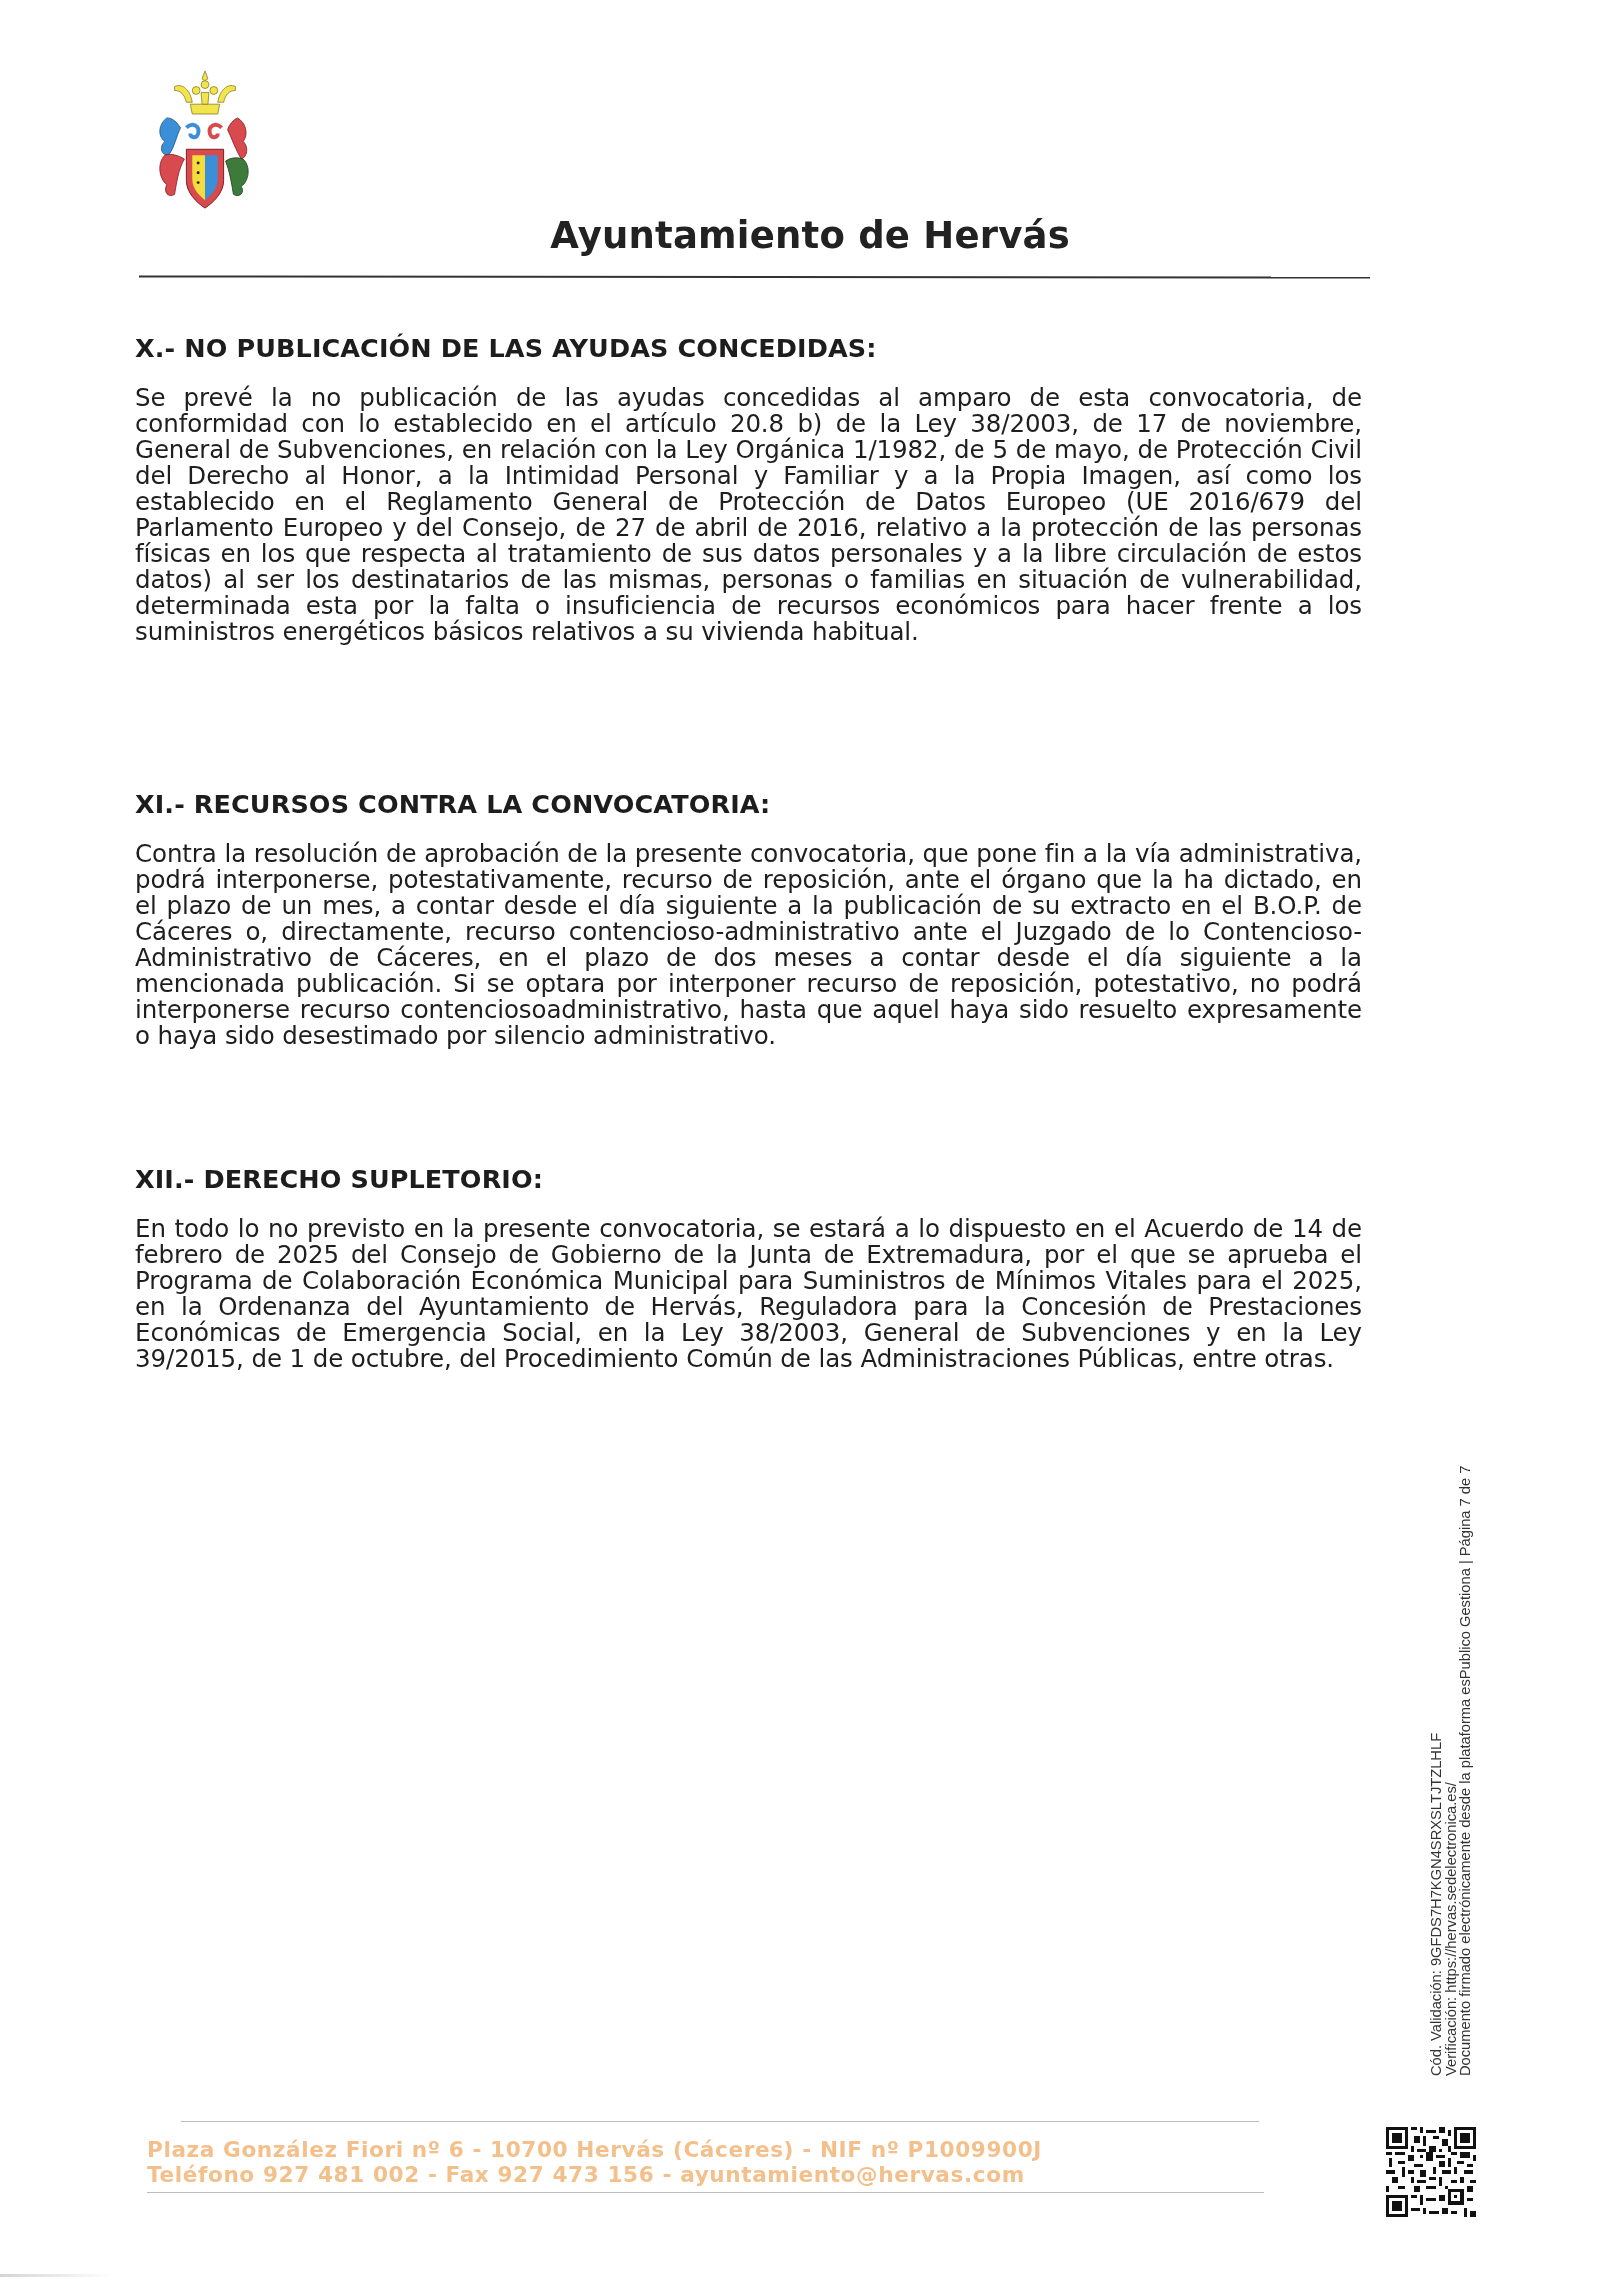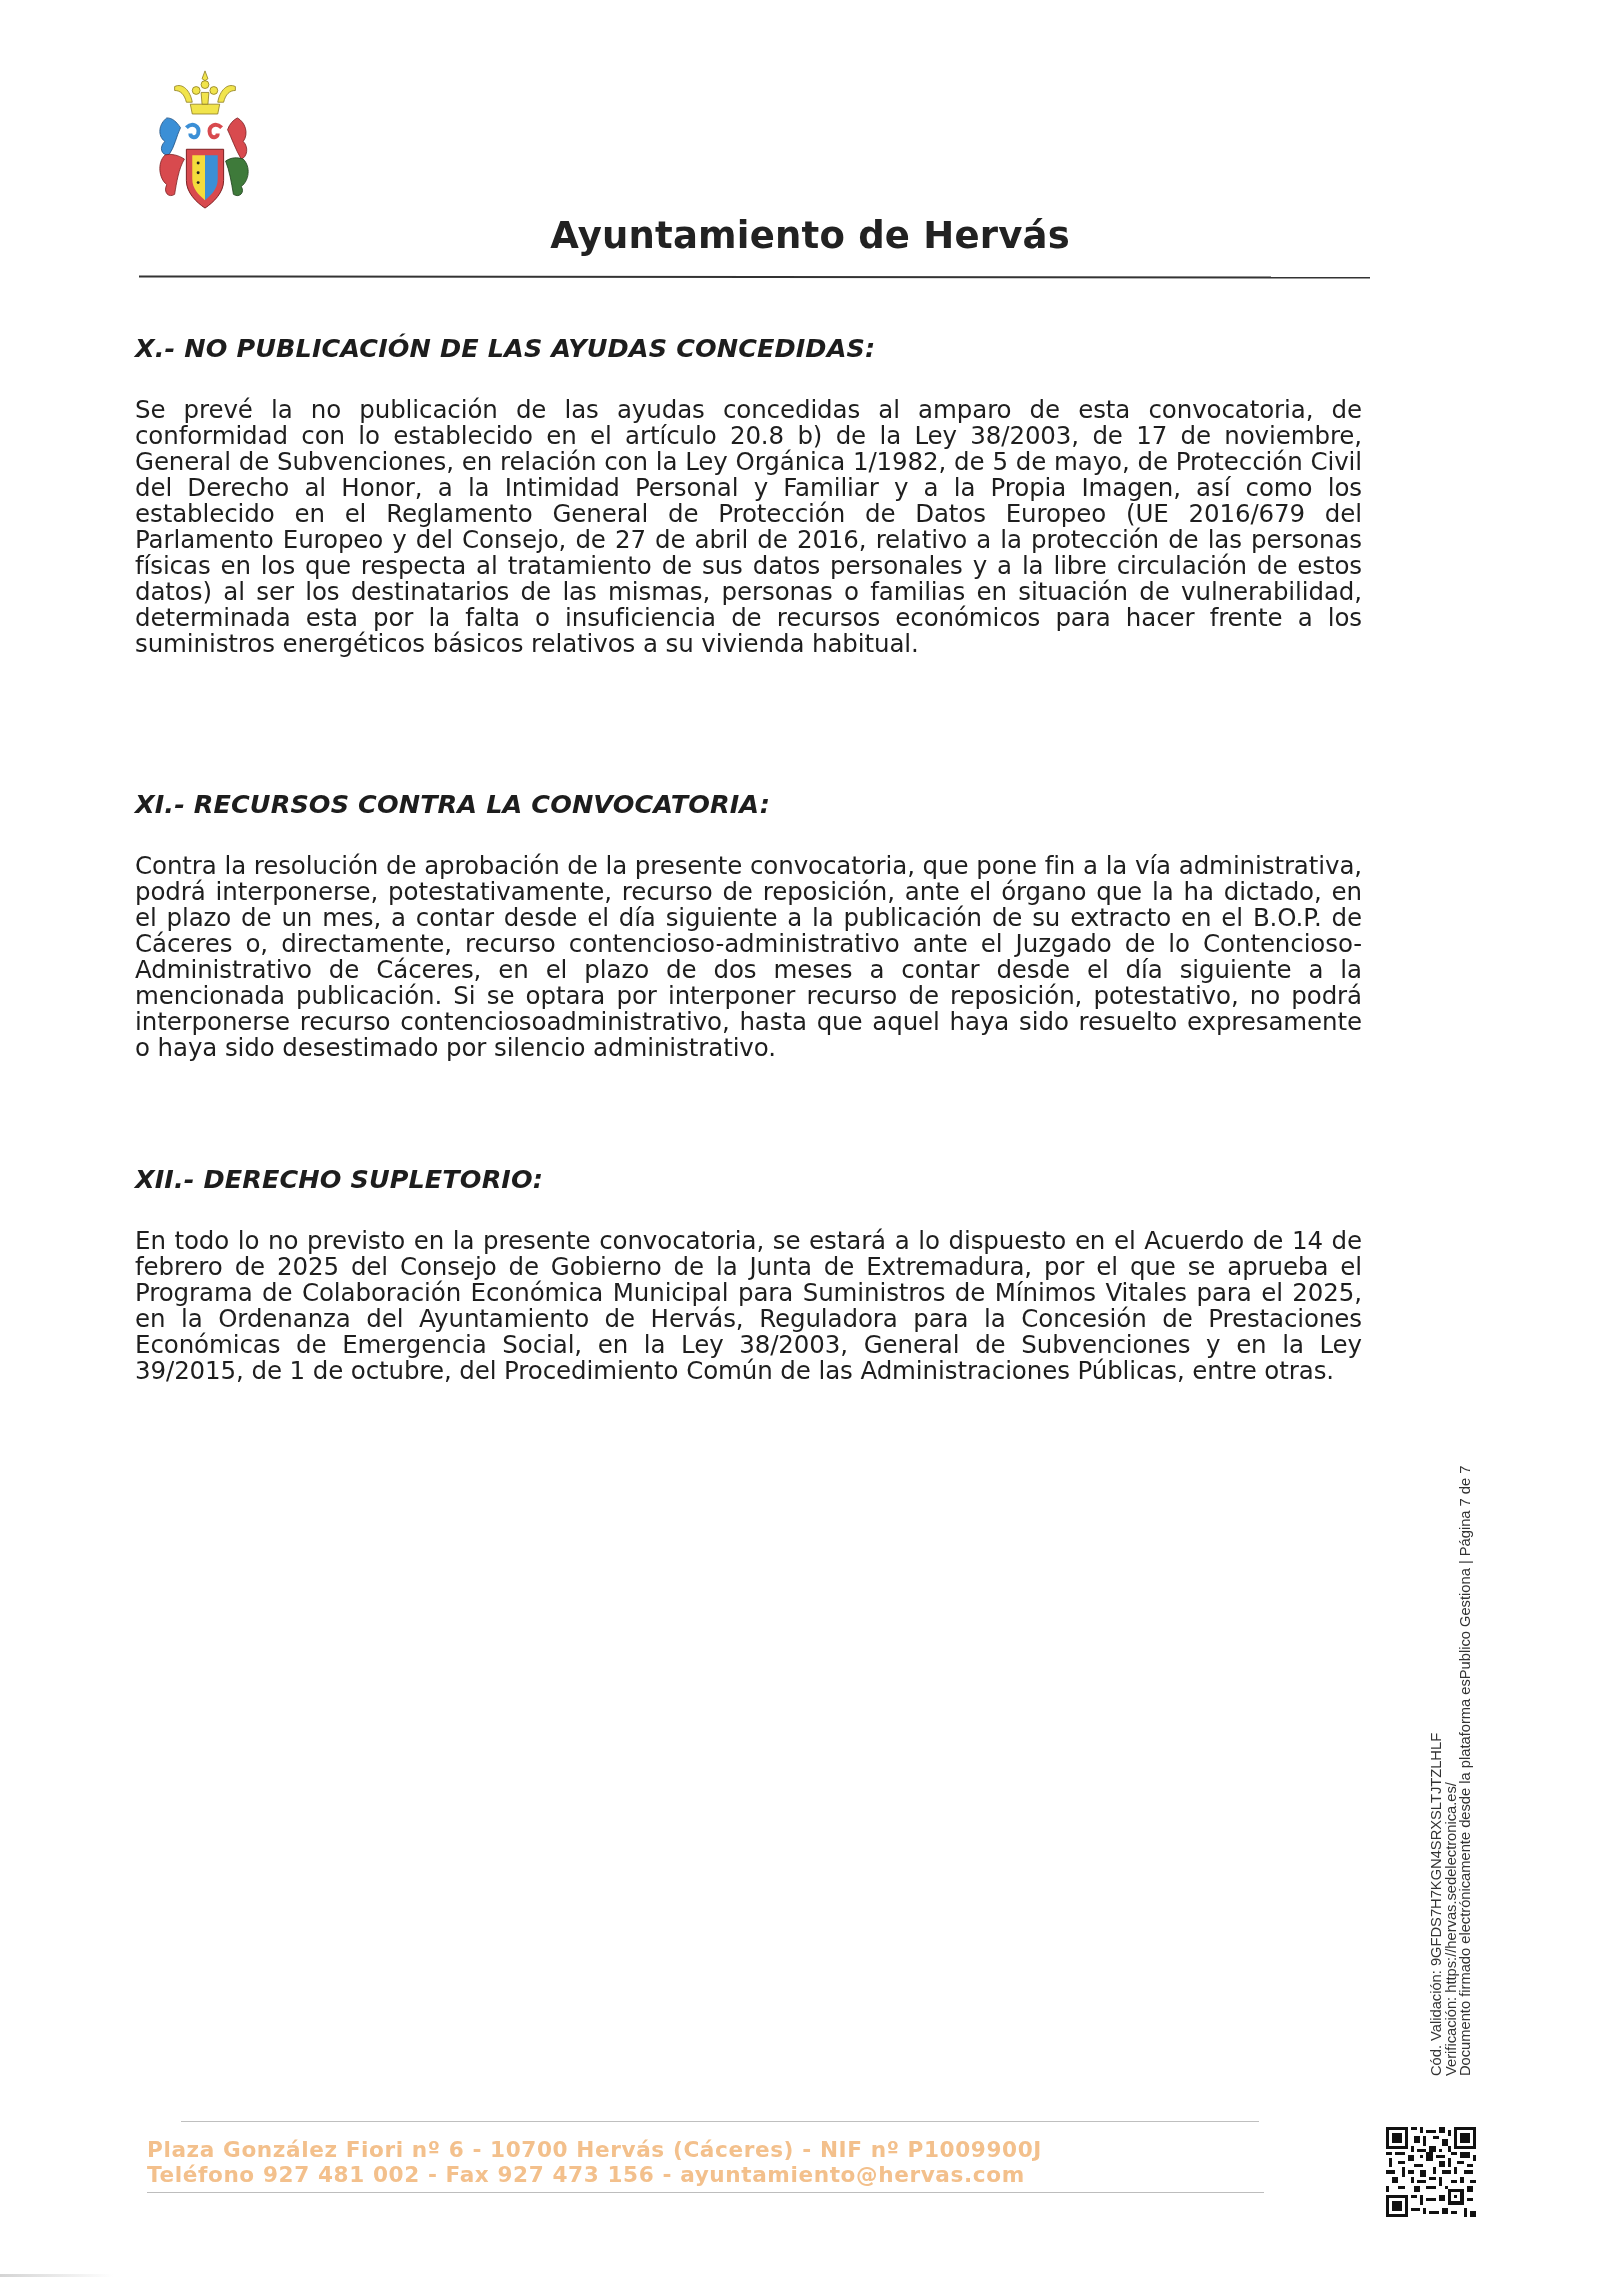--- a/index.html
+++ b/index.html
@@ -49,28 +49,27 @@
       top: 333px;
       width: 1227px;
     }
     .section-heading {
       font-family: "DejaVu Sans", sans-serif;
       font-weight: bold;
       font-size: 25.5px;
       color: #1d1d1d;
       margin: 0;
       letter-spacing: 0.1px;
-      font-style: italic;
     }
     .section-body {
       font-family: "DejaVu Sans", sans-serif;
       font-size: 24.5px;
       line-height: 26px;
       text-align: justify;
-      margin: 34px 0 0 0;
+      margin: 22px 0 0 0;
       color: #1e1e1e;
       letter-spacing: -0.1px;
     }
     #sec-x { position: absolute; top: 0; }
     #sec-xi { position: absolute; top: 456px; }
     #sec-xii { position: absolute; top: 831px; }
     #sec-xiii { position: absolute; top: 1147px; }
     .content section { width: 1227px; }
 
     .footer-rule-top {

